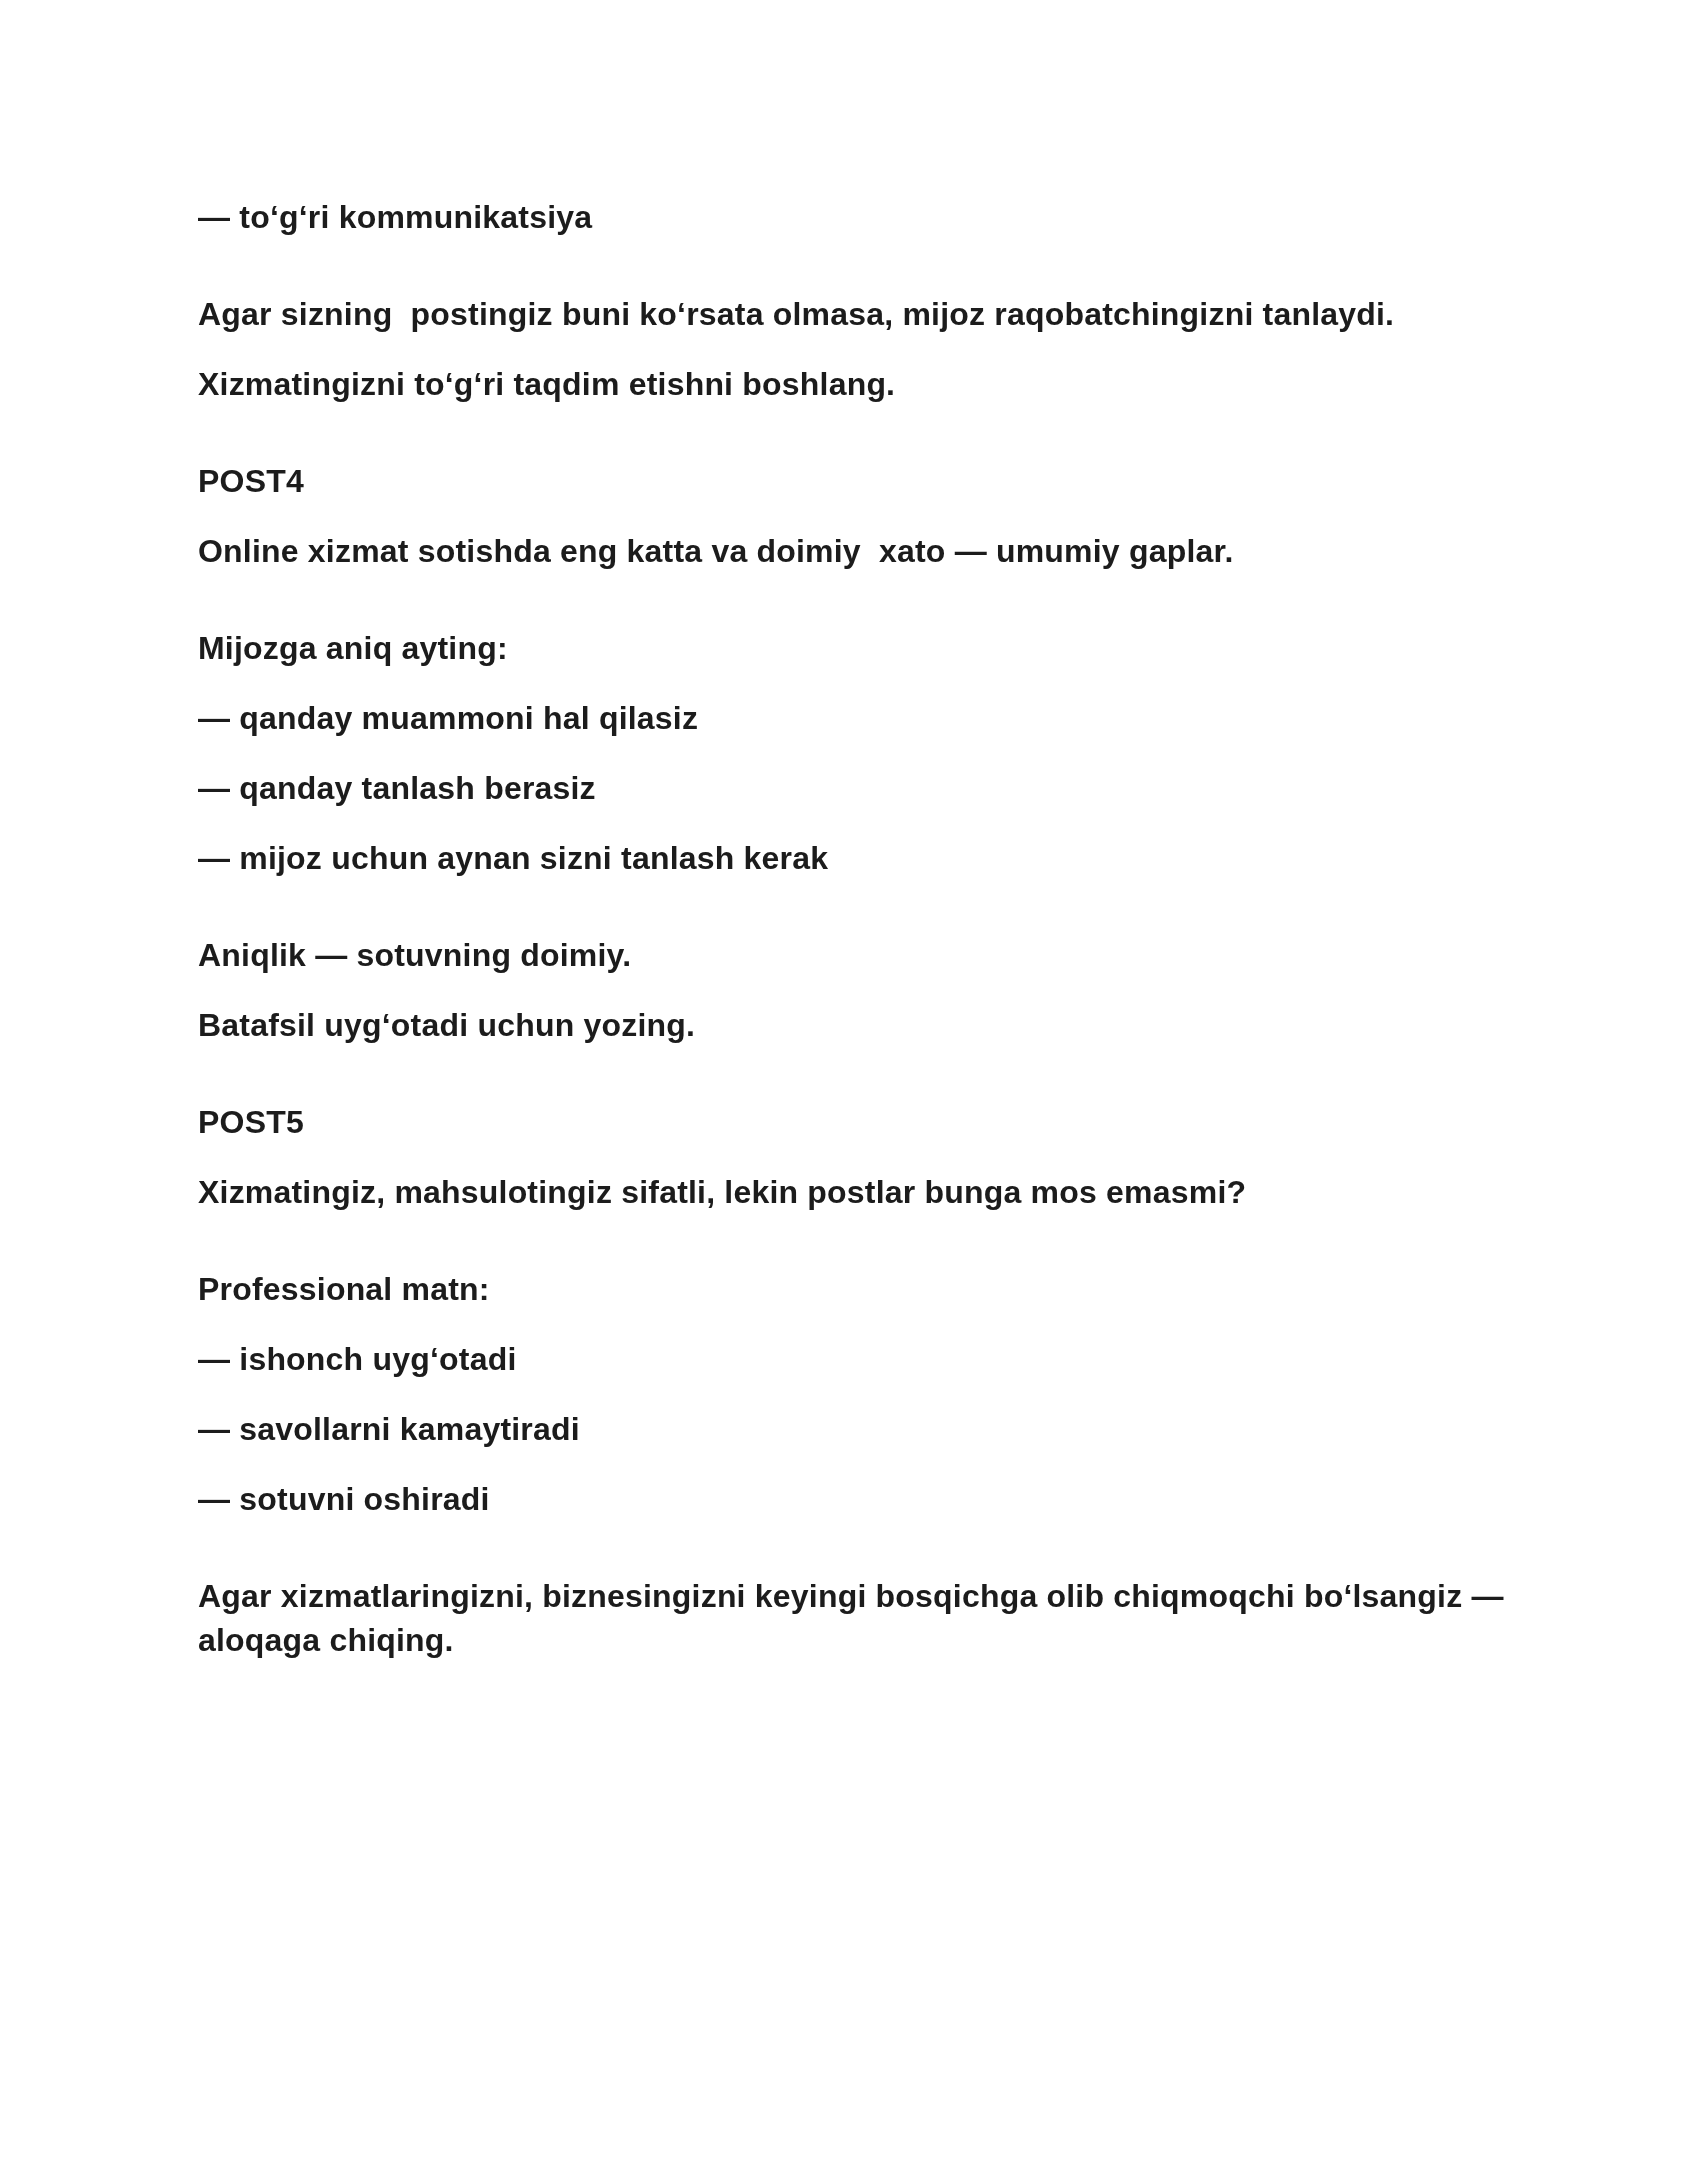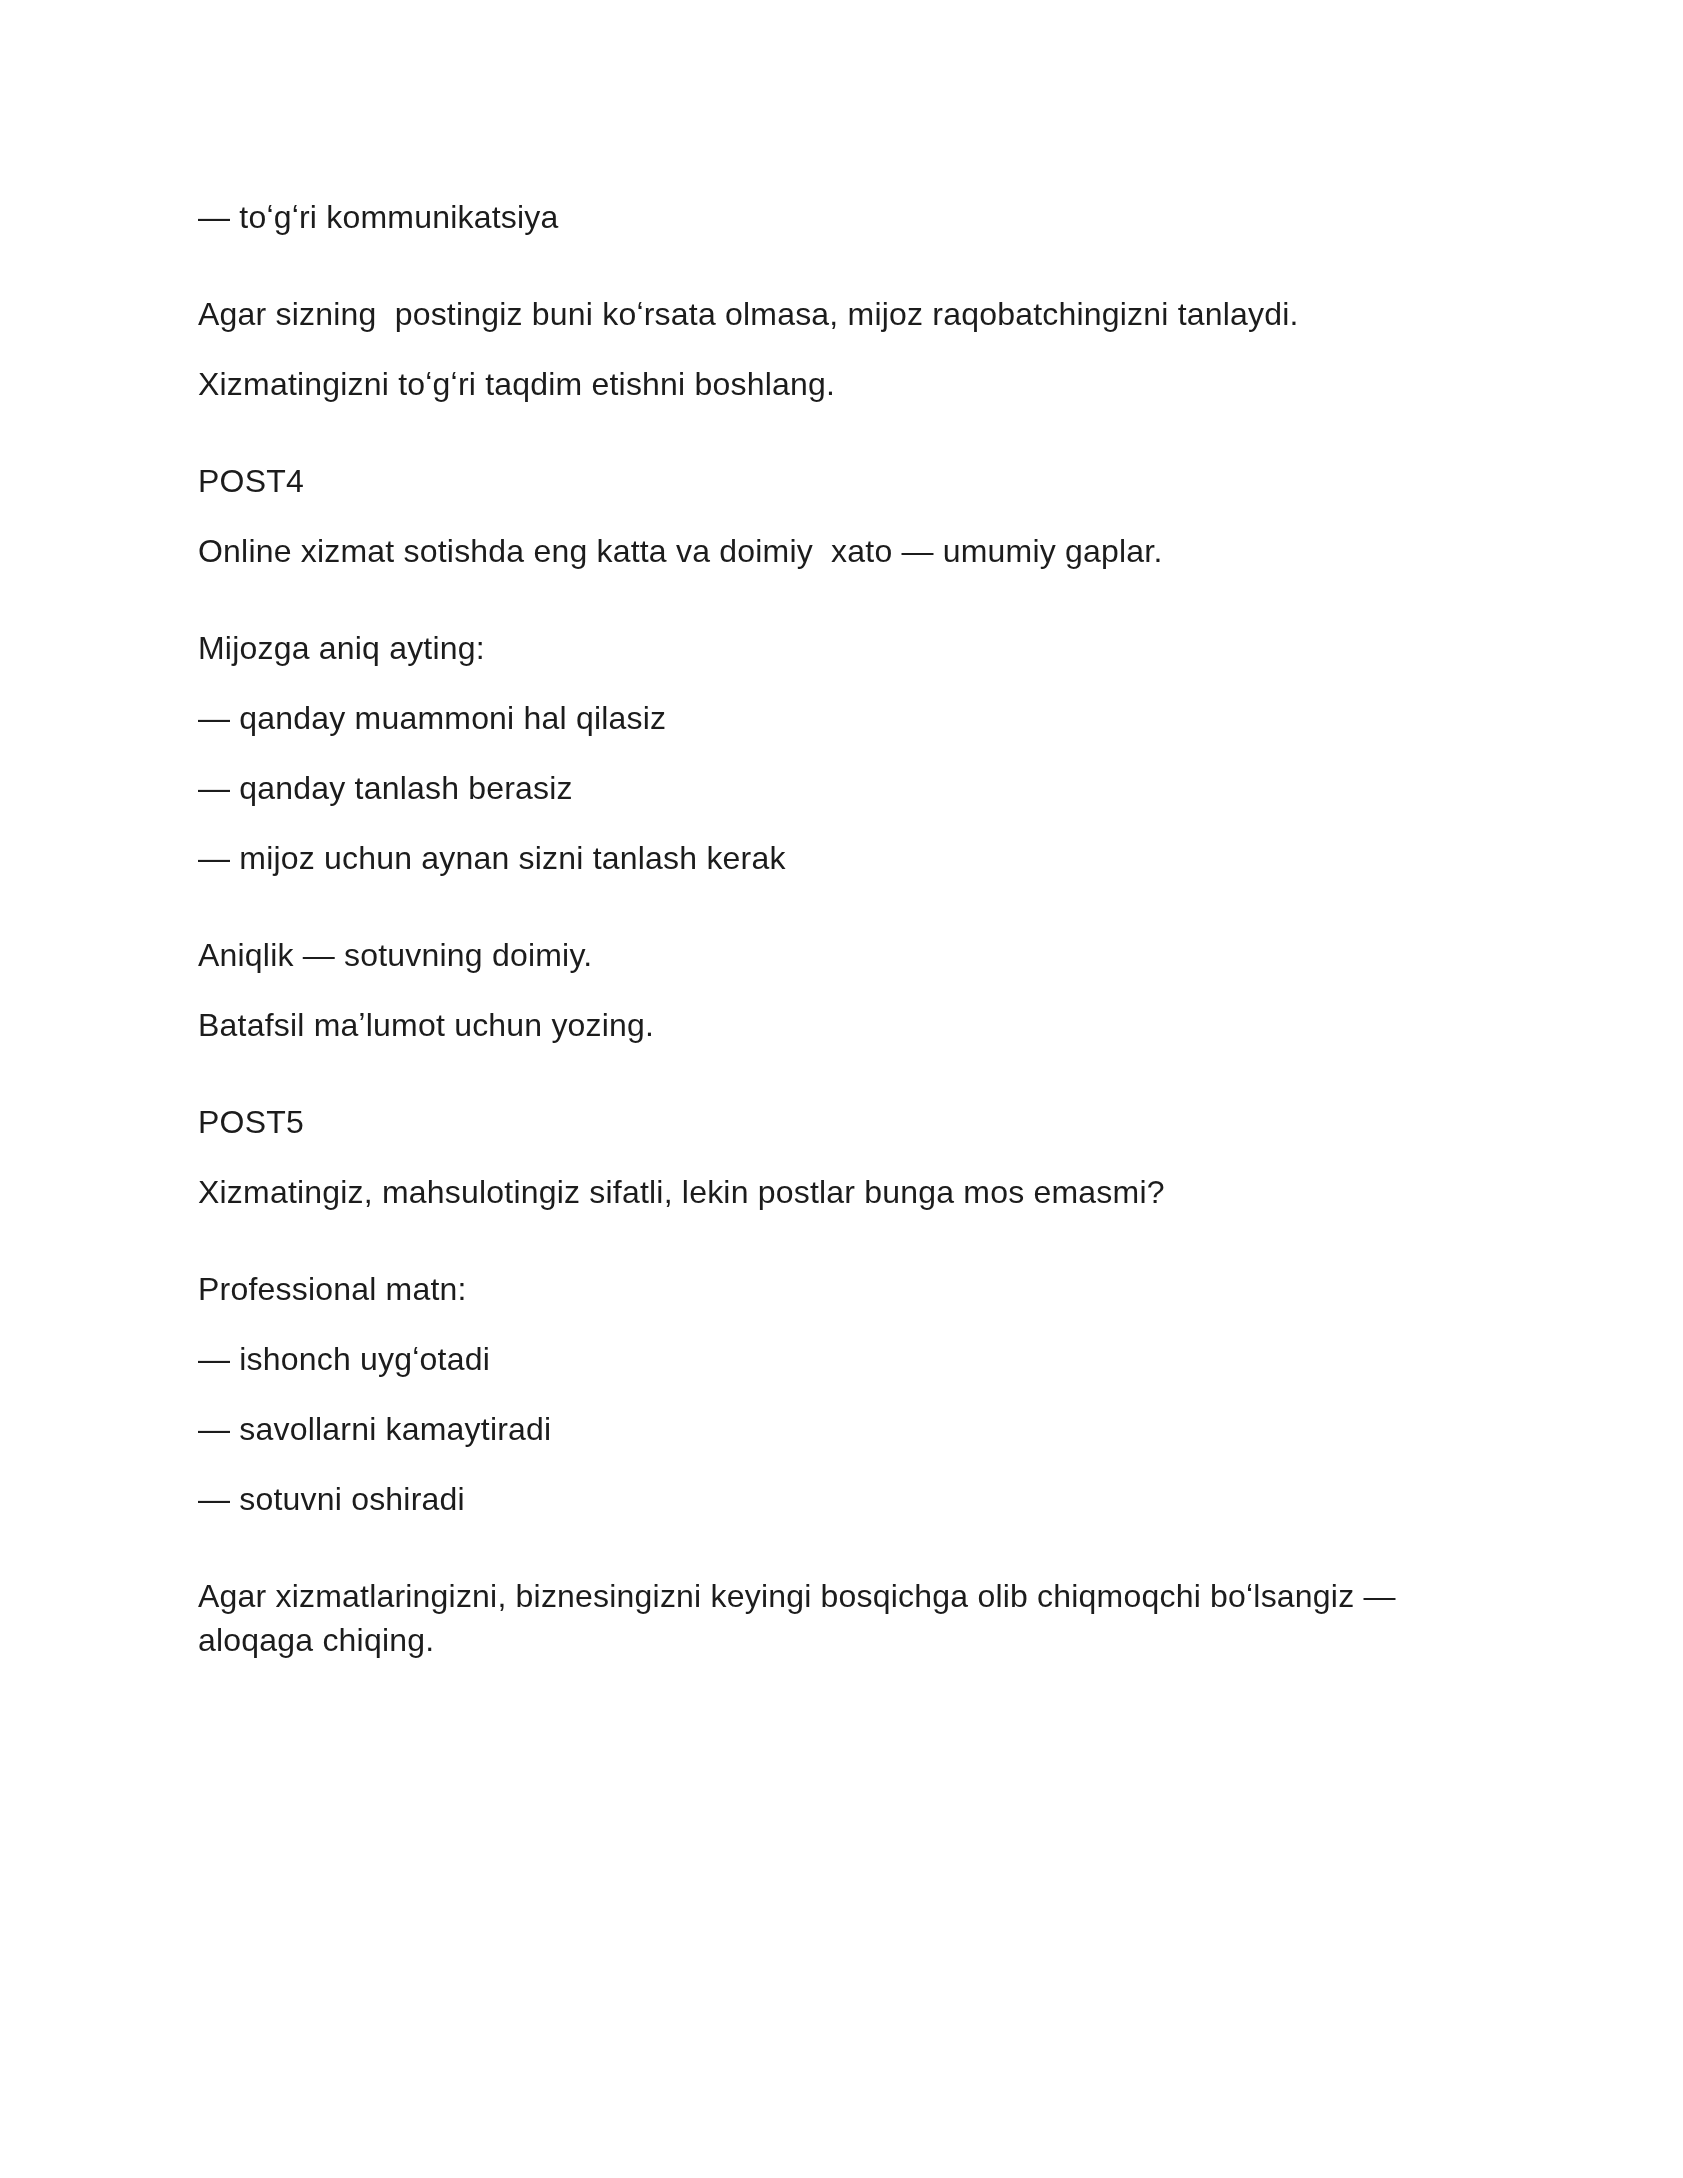--- a/index.html
+++ b/index.html
@@ -10,20 +10,21 @@
   .page {
     position: relative;
     width: 1683px;
     height: 2178px;
     background: #ffffff;
     overflow: hidden;
     box-sizing: border-box;
     padding: 195px 149px 0 198px;
     font-family: "Liberation Sans", sans-serif;
     color: #1c1c1c;
+    font-weight: bold;
   }
   .para {
     font-size: 32px;
     line-height: 44px;
     margin: 0 0 26px 0;
     white-space: pre-wrap;       
     letter-spacing: 0.2px;
   }
   .para.gap {
     margin-top: 53px;            
@@ -37,21 +38,21 @@
       <p class="para">— toʻgʻri kommunikatsiya</p>
       <p class="para gap">Agar sizning  postingiz buni koʻrsata olmasa, mijoz raqobatchingizni tanlaydi.</p>
       <p class="para">Xizmatingizni toʻgʻri taqdim etishni boshlang.</p>
       <p class="para gap">POST4</p>
       <p class="para">Online xizmat sotishda eng katta va doimiy  xato — umumiy gaplar.</p>
       <p class="para gap">Mijozga aniq ayting:</p>
       <p class="para">— qanday muammoni hal qilasiz</p>
       <p class="para">— qanday tanlash berasiz</p>
       <p class="para">— mijoz uchun aynan sizni tanlash kerak</p>
       <p class="para gap">Aniqlik — sotuvning doimiy.</p>
-      <p class="para">Batafsil maʼlumot uchun yozing.</p>
+      <p class="para">Batafsil uygʻotadi uchun yozing.</p>
       <p class="para gap">POST5</p>
       <p class="para">Xizmatingiz, mahsulotingiz sifatli, lekin postlar bunga mos emasmi?</p>
       <p class="para gap">Professional matn:</p>
       <p class="para">— ishonch uygʻotadi</p>
       <p class="para">— savollarni kamaytiradi</p>
       <p class="para">— sotuvni oshiradi</p>
       <p class="para gap">Agar xizmatlaringizni, biznesingizni keyingi bosqichga olib chiqmoqchi boʻlsangiz —
 aloqaga chiqing.</p>
     </div>
 </main>

